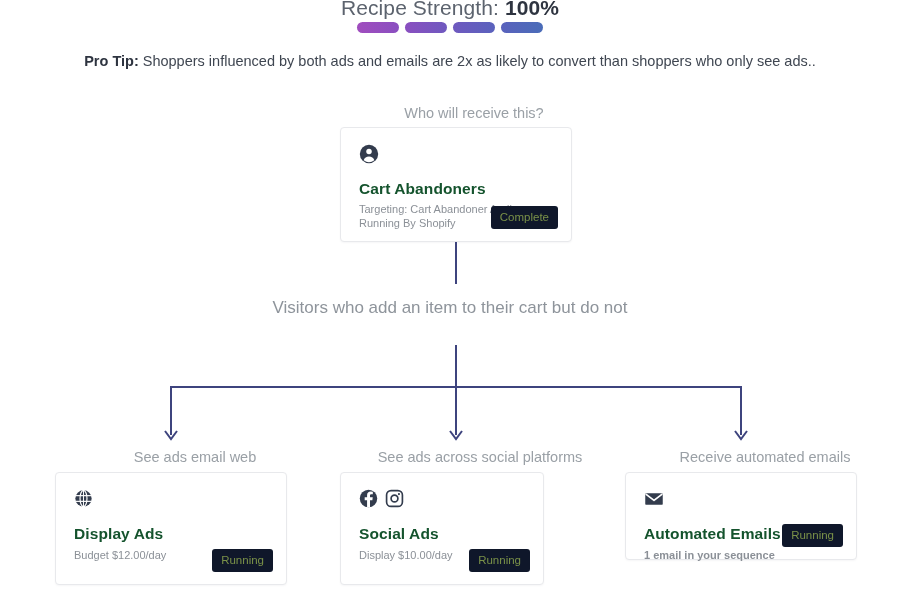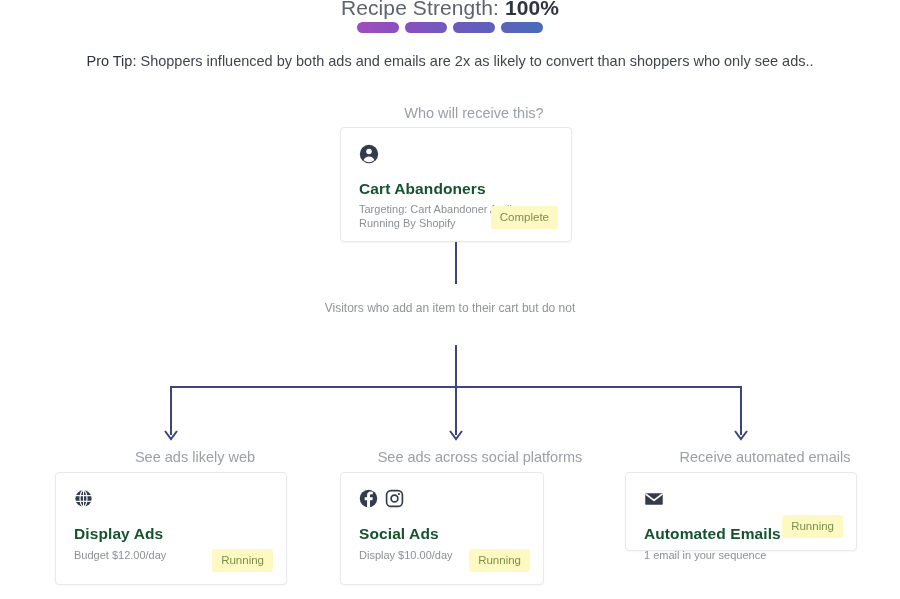--- a/index.html
+++ b/index.html
@@ -24,21 +24,21 @@
     position: absolute; left: 0; top: 22px; width: 900px;
     display: flex; justify-content: center; gap: 6px;
   }
   .bar { width: 42px; height: 11px; border-radius: 6px; }
 
   
   .protip {
     position: absolute; left: 0; top: 53px; width: 900px;
     text-align: center; font-size: 14.5px; color: #3f4651;
   }
-  .protip b { font-weight: 400; color: #2e3440; }
+  .protip b { font-weight: 700; color: #2e3440; }
 
   
   .caption {
     position: absolute; text-align: center;
     font-size: 14.5px; color: #9aa0a6; font-weight: 400; margin-left: 24px;
   }
 
   
   .card {
     position: absolute;
@@ -52,32 +52,32 @@
     position: absolute; left: 18px; top: 52px;
     font-size: 15.5px; font-weight: 700; color: #14532d;
     letter-spacing: .1px;
   }
   .card-sub {
     position: absolute; left: 18px;
     font-size: 11px; color: #8b9097; line-height: 14px;
   }
   .badge {
     position: absolute;
-    background: #fef9c3;
+    background: #0f172a;
     color: #7a9148;
     font-size: 11.5px;
     padding: 5px 9px 6px 9px;
     border-radius: 3px;
     font-weight: 400;
   }
 
   
   .mid-text {
     position: absolute; left: 0; top: 297px; width: 900px;
-    text-align: center; font-size: 12px; color: #8e949b;
+    text-align: center; font-size: 17px; color: #8e949b;
     line-height: 22px;
   }
 
   
   .conn { position: absolute; background: #3e447e; }
   .vline { width: 2px; }
   .hline { height: 2px; }
   svg.arrow { position: absolute; overflow: visible; }
 </style>
 </head>
@@ -136,21 +136,21 @@
   <div class="conn vline" style="left:455px; top:386px; height:49px;"></div>
   <svg class="arrow" style="left:449px; top:430px;" width="14" height="14" viewBox="0 0 14 14">
     <path d="M1 1 L7 9 L13 1" fill="none" stroke="#3e447e" stroke-width="2"></path>
   </svg>
 
   <div class="conn vline" style="left:740px; top:386px; height:49px;"></div>
   <svg class="arrow" style="left:734px; top:430px;" width="14" height="14" viewBox="0 0 14 14">
     <path d="M1 1 L7 9 L13 1" fill="none" stroke="#3e447e" stroke-width="2"></path>
   </svg>
 
-  <div class="caption" style="left:55px; top:449px; width:232px;">See ads likely web</div>
+  <div class="caption" style="left:55px; top:449px; width:232px;">See ads email web</div>
 
   <div class="card" style="left:55px; top:472px; width:232px; height:113px;">
     <span class="card-icon">
       <svg width="19" height="19" viewBox="0 0 24 24">
         <circle cx="12" cy="12" r="10.3" fill="#333c4d"></circle>
         <ellipse cx="12" cy="12" rx="4.4" ry="10.3" fill="none" stroke="#ffffff" stroke-width="1.5"></ellipse>
         <line x1="1.7" y1="8.4" x2="22.3" y2="8.4" stroke="#ffffff" stroke-width="1.5"></line>
         <line x1="1.7" y1="15.6" x2="22.3" y2="15.6" stroke="#ffffff" stroke-width="1.5"></line>
         <line x1="12" y1="1.7" x2="12" y2="22.3" stroke="#ffffff" stroke-width="1.2"></line>
       </svg>
@@ -176,25 +176,25 @@
         <circle cx="17.6" cy="6.4" r="1.35" fill="#333c4d"></circle>
       </svg>
     </span>
     <div class="card-title">Social Ads</div>
     <div class="card-sub" style="top:75px;">Display $10.00/day</div>
     <div class="badge" style="right:13px; bottom:12px;">Running</div>
   </div>
 
   <div class="caption" style="left:625px; top:449px; width:232px;">Receive automated emails</div>
 
-  <div class="card" style="left:625px; top:472px; width:232px; height:79px;">
+  <div class="card" style="left:625px; top:472px; width:232px; height:88px;">
     <span class="card-icon">
       <svg width="20" height="20" viewBox="0 0 24 24">
         <rect x="1.5" y="5" width="21" height="14" rx="1.4" fill="#333c4d"></rect>
         <path d="M2.6 6.4 L12 13.6 L21.4 6.4" fill="none" stroke="#ffffff" stroke-width="2.1" stroke-linejoin="round" stroke-linecap="round"></path>
       </svg>
     </span>
     <div class="card-title">Automated Emails</div>
-    <div class="card-sub" style="top:75px;">1 email in your sequence</div>
+    <div class="card-sub" style="top:75px;font-weight:bold;">1 email in your sequence</div>
     <div class="badge" style="right:13px; bottom:12px;">Running</div>
   </div>
 
 </div>
 
 </body></html>

